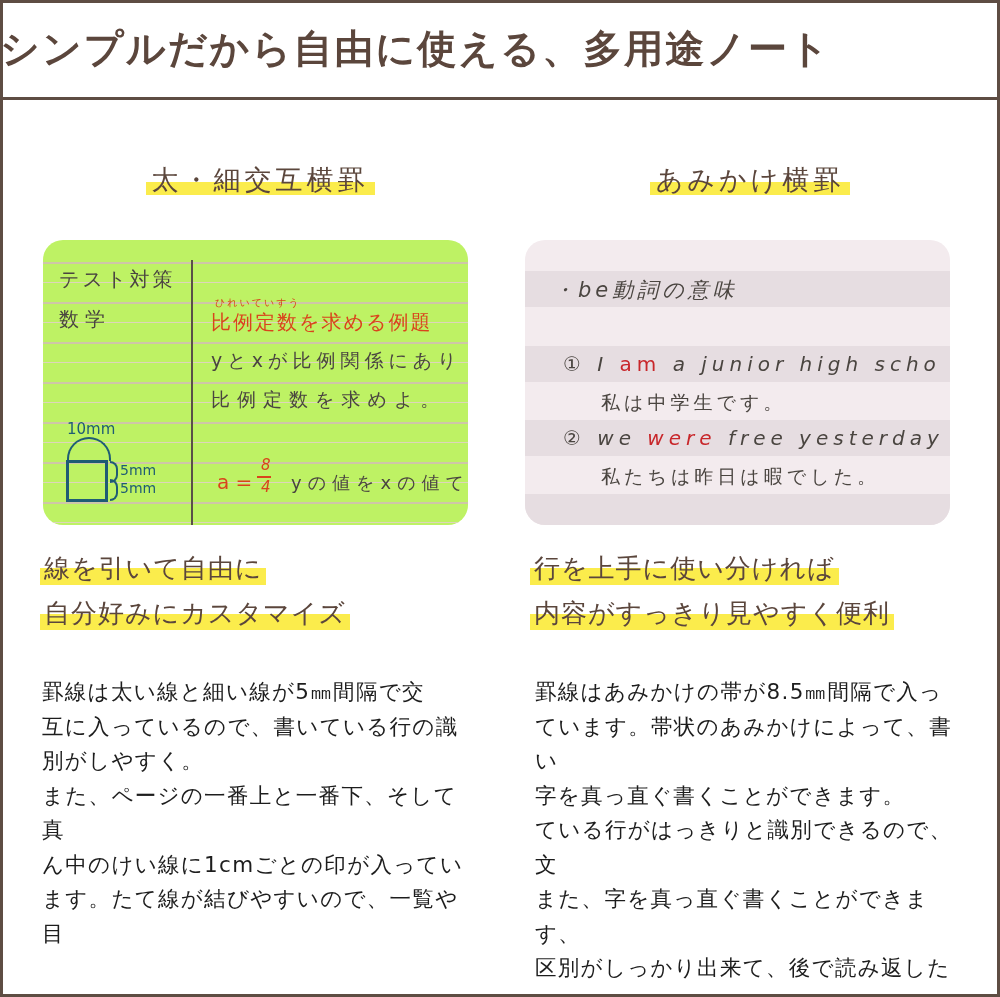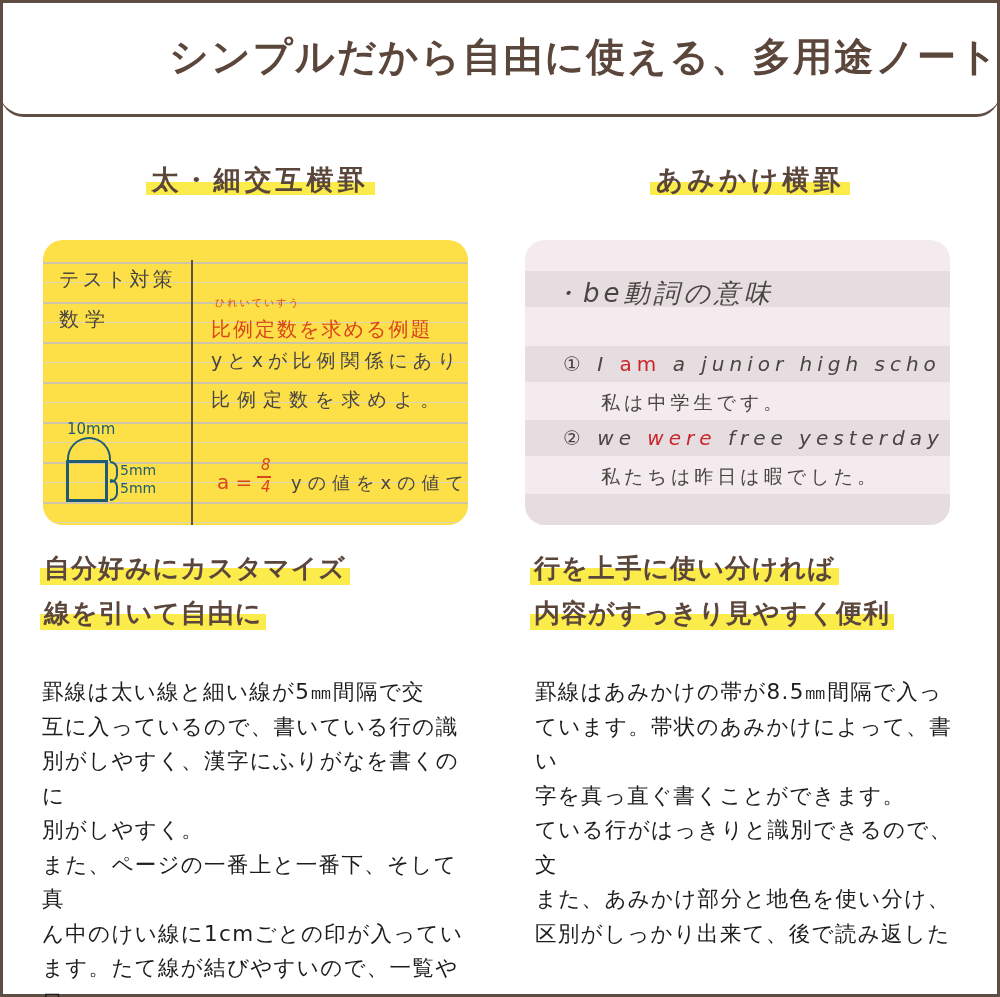--- a/index.html
+++ b/index.html
@@ -1,27 +1,27 @@
 <!DOCTYPE html>
 <html><head>
 <meta charset="utf-8">
 <style>
   html,body{margin:0;padding:0;background:#ffffff;}
   body{width:1000px;height:997px;position:relative;overflow:hidden;font-family:"DejaVu Sans","Liberation Sans",sans-serif;color:#222;}
   .frame{position:absolute;left:0;top:0;width:994px;height:991px;border:3px solid #5e4d43;}
-  .header{position:absolute;left:0;top:0;width:1000px;height:117px;border-bottom:3px solid #5e4d43;box-sizing:border-box;display:flex;align-items:center;justify-content:flex-end;border-radius:24px;}
+  .header{position:absolute;left:0;top:0;width:1000px;height:100px;border-bottom:3px solid #5e4d43;box-sizing:border-box;display:flex;align-items:center;justify-content:flex-start;}
   .header h1{margin:0;font-size:39px;font-weight:bold;color:#5b463c;letter-spacing:2px;}
   .col{position:absolute;top:117px;width:440px;}
   .col.left{left:40px;}
   .col.right{left:530px;}
   .feature-title{position:absolute;top:45px;left:0;width:100%;text-align:center;}
-  .hl{display:inline-block;position:relative;font-weight:bold;color:#5b463c;font-size:27px;letter-spacing:4px;padding:0 6px;line-height:36px;
+  .hl{display:inline-block;position:relative;font-weight:normal;color:#5b463c;font-size:27px;letter-spacing:4px;padding:0 6px;line-height:36px;
       background:linear-gradient(to bottom, transparent 55%, #fbec4c 55%, #fbec4c 92%, transparent 92%);text-align:right;}
   .card{position:absolute;top:123px;left:3px;width:425px;height:285px;border-radius:20px;overflow:hidden;}
-  .card.ruled{background:#fde047;}
+  .card.ruled{background:#bef264;}
   .card.ruled .lines{position:absolute;left:0;top:22px;right:0;bottom:0;
       background-image:repeating-linear-gradient(to bottom, #cfc6a8 0px, #cfc6a8 2px, transparent 2px, transparent 20px, #ddd5ba 20px, #ddd5ba 21px, transparent 21px, transparent 40px);}
   .card.ruled .vline{position:absolute;left:148px;top:20px;bottom:0;width:2px;background:#5a5048;}
   .hand{position:absolute;font-family:"DejaVu Sans","Liberation Sans",sans-serif;color:#4a4540;white-space:nowrap;}
   .red{color:#d9441c;}
   .card.amikake{background:#f3ebee;left:-5px;}
   .band{position:absolute;left:0;right:0;background:#e6dde1;}
   .scale-box{position:absolute;border:3px solid #1f5c74;}
   .teal{color:#1f5c74;}
   .sub{position:absolute;top:433px;left:0;width:100%;}
@@ -46,68 +46,67 @@
   </div>
 
   <div class="card ruled">
     <div class="lines"></div>
     <div class="vline"></div>
 
     <div class="hand" style="left:16px;top:26px;font-size:20px;letter-spacing:3px;">テスト対策</div>
     <div class="hand" style="left:16px;top:66px;font-size:20px;letter-spacing:6px;">数学</div>
 
     <div class="hand red" style="left:172px;top:56px;font-size:10px;letter-spacing:2px;">ひれいていすう</div>
-    <div class="hand red" style="left:168px;top:76px;font-size:20px;letter-spacing:2px;">比例定数を求める例題</div>
+    <div class="hand red" style="left:168px;top:69px;font-size:20px;letter-spacing:2px;">比例定数を求める例題</div>
     <div class="hand" style="left:168px;top:108px;font-size:19px;letter-spacing:5px;">yとxが比例関係にあり</div>
     <div class="hand" style="left:168px;top:147px;font-size:19px;letter-spacing:7px;">比例定数を求めよ。</div>
 
     <div class="hand red" style="left:174px;top:230px;font-size:20px;">a =</div>
     <div class="hand red" style="left:218px;top:216px;font-size:15px;font-style:italic;">8</div>
     <div style="position:absolute;left:214px;top:236px;width:14px;height:2px;background:#d9441c;"></div>
     <div class="hand red" style="left:218px;top:238px;font-size:15px;font-style:italic;">4</div>
     <div class="hand" style="left:248px;top:231px;font-size:18px;letter-spacing:6px;">yの値をxの値て</div>
 
     <div class="hand teal" style="left:24px;top:180px;font-size:15px;">10mm</div>
     <div style="position:absolute;left:24px;top:197px;width:40px;height:22px;border:2px solid #1f5c74;border-bottom:none;border-radius:40px 40px 0 0;"></div>
     <div class="scale-box" style="left:23px;top:220px;width:36px;height:36px;"></div>
     <div style="position:absolute;left:67px;top:221px;width:6px;height:18px;border:2px solid #1f5c74;border-left:none;border-radius:0 10px 10px 0;"></div>
     <div style="position:absolute;left:67px;top:239px;width:6px;height:18px;border:2px solid #1f5c74;border-left:none;border-radius:0 10px 10px 0;"></div>
     <div class="hand teal" style="left:77px;top:222px;font-size:14px;">5mm</div>
     <div class="hand teal" style="left:77px;top:240px;font-size:14px;">5mm</div>
   </div>
 
   <div class="sub">
+    <span class="line"><span class="hl">線を引いて自由に</span></span>
     <span class="line"><span class="hl">自分好みにカスタマイズ</span></span>
-    <span class="line"><span class="hl">線を引いて自由に</span></span>
   </div>
 
   <div class="body-text">
     <p>罫線は太い線と細い線が5㎜間隔で交</p>
     <p>互に入っているので、書いている行の識</p>
-    <p>別がしやすく、漢字にふりがなを書くのに</p>
     <p>別がしやすく。</p>
     <p>また、ページの一番上と一番下、そして真</p>
     <p>ん中のけい線に1cmごとの印が入ってい</p>
     <p>ます。たて線が結びやすいので、一覧や目</p>
 
   </div>
 </section>
 
 <section class="col right">
   <div class="feature-title">
     <span class="hl">あみかけ横罫</span>
   </div>
 
   <div class="card amikake">
     <div class="band" style="top:31px;height:36px;"></div>
     <div class="band" style="top:106px;height:36px;"></div>
     <div class="band" style="top:180px;height:36px;"></div>
     <div class="band" style="top:254px;height:36px;"></div>
 
-    <div class="hand" style="left:28px;top:36px;font-size:26px;letter-spacing:4px;font-style:italic;">・be動詞の意味</div>
+    <div class="hand" style="left:28px;top:36px;font-size:21px;letter-spacing:4px;font-style:italic;">・be動詞の意味</div>
 
     <div class="hand" style="left:76px;top:150px;font-size:19px;letter-spacing:4px;">私は中学生です。</div>
     <div class="hand" style="left:38px;top:112px;font-size:20px;letter-spacing:5px;font-style:italic;">
       <span>①</span>
       <span>I</span>
       <span style="color:#c8262a;font-style:normal;">am</span>
       <span>a junior high scho</span>
     </div>
 
     <div class="hand" style="left:38px;top:186px;font-size:20px;letter-spacing:5px;font-style:italic;">
@@ -122,17 +121,17 @@
   <div class="sub">
     <span class="line"><span class="hl">行を上手に使い分ければ</span></span>
     <span class="line"><span class="hl">内容がすっきり見やすく便利</span></span>
   </div>
 
   <div class="body-text" style="left:5px;">
     <p>罫線はあみかけの帯が8.5㎜間隔で入っ</p>
     <p>ています。帯状のあみかけによって、書い</p>
     <p>字を真っ直ぐ書くことができます。</p>
     <p>ている行がはっきりと識別できるので、文</p>
-    <p>また、あみかけ部分と地色を使い分け、</p>
+    <p>また、字を真っ直ぐ書くことができます、</p>
     <p>区別がしっかり出来て、後で読み返した</p>
 
   </div>
 </section>
 
 </body></html>

